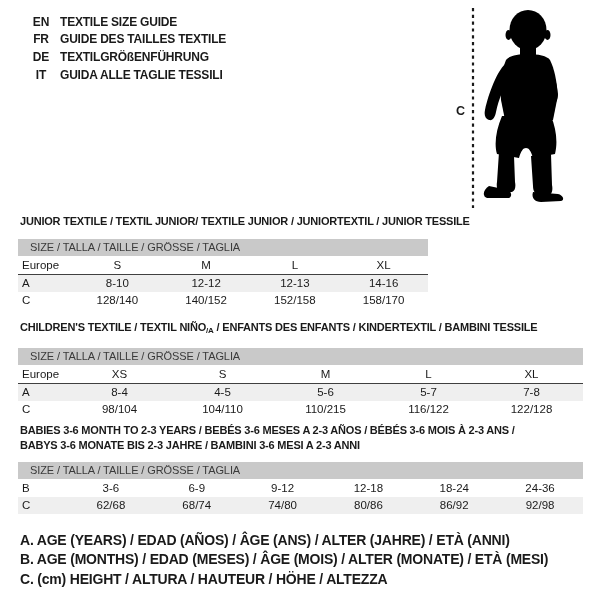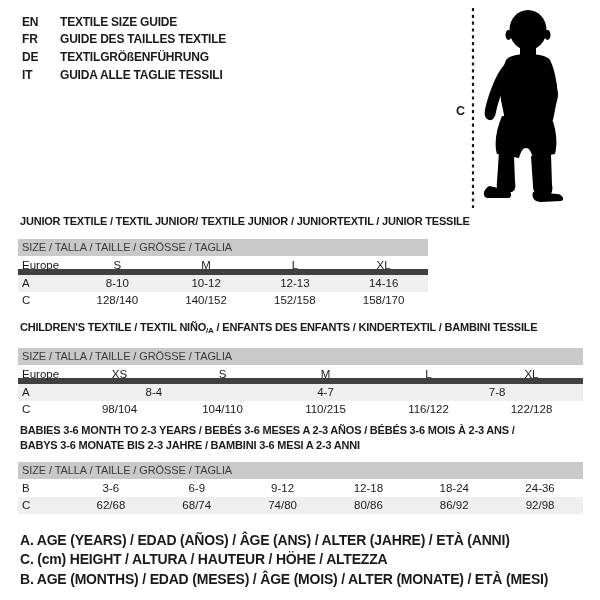--- a/index.html
+++ b/index.html
@@ -15,21 +15,21 @@
     height: 600px;
     background: #ffffff;
     font-family: "Liberation Sans", sans-serif;
     color: var(--text-color);
     overflow: hidden;
   }
 
   
   .lang-block { position: absolute; left: 22px; top: 13px; }
   .lang-row { display: flex; height: 17.6px; align-items: center; font-weight: bold; font-size: 12px; letter-spacing: -0.2px; }
-  .lang-code { width: 38px; }
+  .lang-code { width: 38px; text-align: center; }
 
   
   .dash-line { position: absolute; left: 471px; top: 8px; }
   .figure-label { position: absolute; left: 456px; top: 104px; font-weight: bold; font-size: 12.5px; }
   .baby { position: absolute; left: 481px; top: 8px; }
 
   
   .sec-heading {
     position: absolute; left: 20px;
     font-weight: bold; font-size: 11px; letter-spacing: -0.2px;
@@ -42,25 +42,25 @@
 
   
   .tbl { position: absolute; left: 18px; }
   #table1 { top: 239px; width: 410px; }
   #table2 { top: 348px; width: 565px; }
   #table3 { top: 462px; width: 565px; }
   .size-bar {
     height: 17px; line-height: 17px;
     background: var(--size-bar-bg);
     font-size: 11px; color: #3a3a3a;
-    padding-left: 4px; margin-bottom: 1px;
+    padding-left: 12px; margin-bottom: 1px;
     letter-spacing: -0.1px;
   }
   .t-row { display: flex; height: 17px; line-height: 17px; font-size: 11.5px; }
-  .t-row.hdr { border-bottom: 6px solid #404040; height: 18px; }
+  .t-row.hdr { border-bottom: 1px solid #404040; height: 18px; }
   .t-row.shaded { background: var(--shaded-row-bg); }
   .t-lbl { padding-left: 4px; flex: 0 0 auto; }
   #table1 .t-lbl { width: 55px; }
   #table2 .t-lbl, #table3 .t-lbl { width: 50px; }
   .t-cell { flex: 1 1 0; text-align: center; }
 
   
   .footnotes { position: absolute; left: 20px; top: 531px; font-weight: bold; font-size: 14px; letter-spacing: -0.2px; }
   .footnote { height: 19.3px; line-height: 19.3px; }
 </style>
@@ -115,21 +115,21 @@
     <div class="t-row hdr">
       <span class="t-lbl">Europe</span>
       <span class="t-cell">S</span>
       <span class="t-cell">M</span>
       <span class="t-cell">L</span>
       <span class="t-cell">XL</span>
     </div>
     <div class="t-row shaded">
       <span class="t-lbl">A</span>
       <span class="t-cell">8-10</span>
-      <span class="t-cell">10-12</span>
+      <span class="t-cell">12-12</span>
       <span class="t-cell">12-13</span>
       <span class="t-cell">14-16</span>
     </div>
     <div class="t-row">
       <span class="t-lbl">C</span>
       <span class="t-cell">128/140</span>
       <span class="t-cell">140/152</span>
       <span class="t-cell">152/158</span>
       <span class="t-cell">158/170</span>
     </div>
@@ -144,21 +144,23 @@
       <span class="t-lbl">Europe</span>
       <span class="t-cell">XS</span>
       <span class="t-cell">S</span>
       <span class="t-cell">M</span>
       <span class="t-cell">L</span>
       <span class="t-cell">XL</span>
     </div>
     <div class="t-row shaded">
       <span class="t-lbl">A</span>
       <span class="t-cell">8-4</span>
-      <span class="t-cell">4-7</span>
+      <span class="t-cell">4-5</span>
+      <span class="t-cell">5-6</span>
+      <span class="t-cell">5-7</span>
       <span class="t-cell">7-8</span>
     </div>
     <div class="t-row">
       <span class="t-lbl">C</span>
       <span class="t-cell">98/104</span>
       <span class="t-cell">104/110</span>
       <span class="t-cell">110/215</span>
       <span class="t-cell">116/122</span>
       <span class="t-cell">122/128</span>
     </div>
@@ -185,17 +187,17 @@
       <span class="t-cell">68/74</span>
       <span class="t-cell">74/80</span>
       <span class="t-cell">80/86</span>
       <span class="t-cell">86/92</span>
       <span class="t-cell">92/98</span>
     </div>
   </div>
 
   <div class="footnotes">
     <div class="footnote">A. AGE (YEARS) / EDAD (AÑOS) / ÂGE (ANS) / ALTER (JAHRE) / ETÀ (ANNI)</div>
+    <div class="footnote">B. AGE (MONTHS) / EDAD (MESES) / ÂGE (MOIS) / ALTER (MONATE) / ETÀ (MESI)</div>
     <div class="footnote">C. (cm) HEIGHT / ALTURA / HAUTEUR / HÖHE / ALTEZZA</div>
-    <div class="footnote">B. AGE (MONTHS) / EDAD (MESES) / ÂGE (MOIS) / ALTER (MONATE) / ETÀ (MESI)</div>
   </div>
 
 </div>
 
 </body></html>

